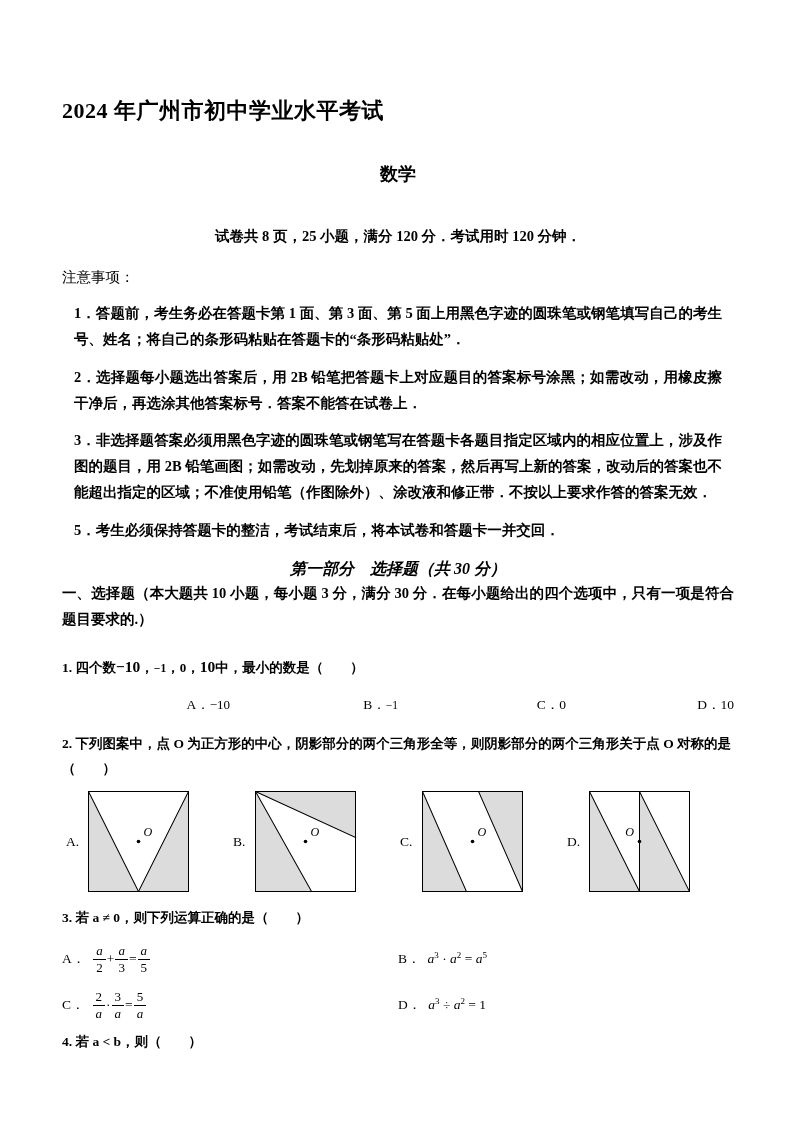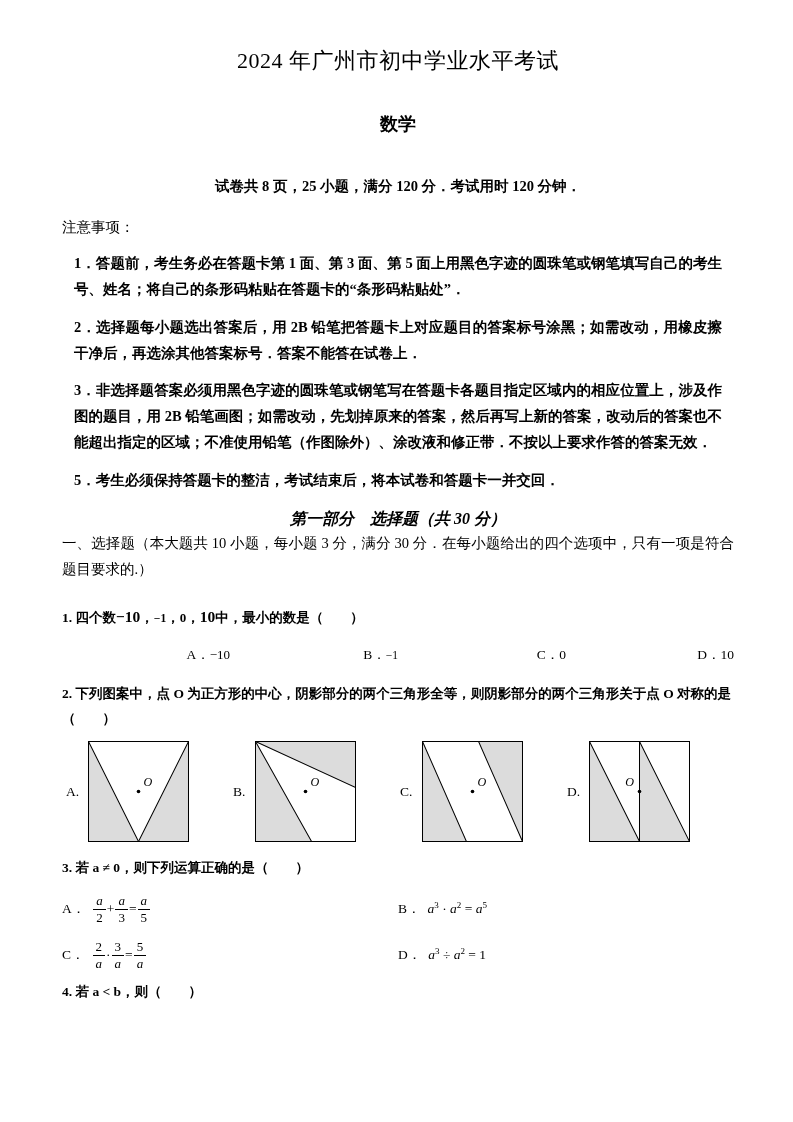--- a/index.html
+++ b/index.html
@@ -24,26 +24,26 @@
   }
   .content {
     position: absolute;
     left: 62px;
     top: 0;
     width: 672px;
   }
 
   
   .doc-title {
-    text-align: center;
-    font-weight: normal;
+    text-align: left;
+    font-weight: bold;
     font-size: 22px;
     letter-spacing: 0.5px;
     margin: 0;
-    padding-top: 48px;
+    padding-top: 98px;
     line-height: 1.2;
   }
   .doc-subject {
     text-align: center;
     font-weight: bold;
     font-size: 18px;
     margin: 16px;
     padding-top: 24px;
     line-height: 1.2;
   }
@@ -78,21 +78,21 @@
   
   .part-header {
     text-align: center;
     font-weight: bold;
     font-size: 16px;
     margin: 8px 0 0 0;
     line-height: 1.6;
     font-style: italic;
   }
   .section-intro {
-    font-weight: normal;
+    font-weight: bold;
     font-size: 14.5px;
     line-height: 1.78;
     margin: 0;
     text-align: justify;
     text-justify: inter-ideograph;
   }
 
   
   .question {
     font-size: 13.5px;

